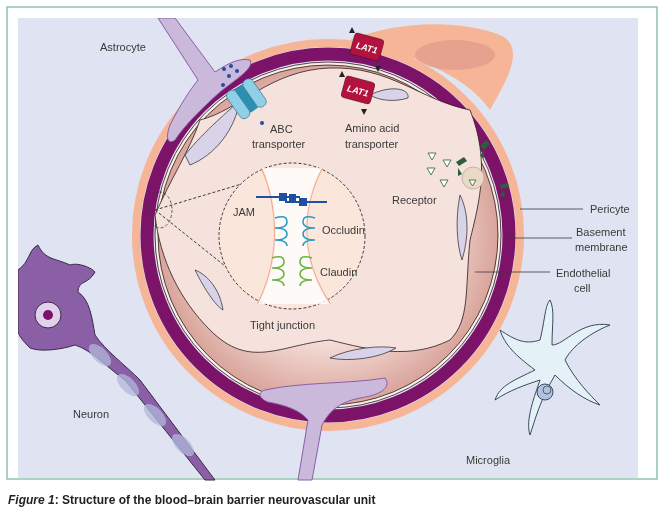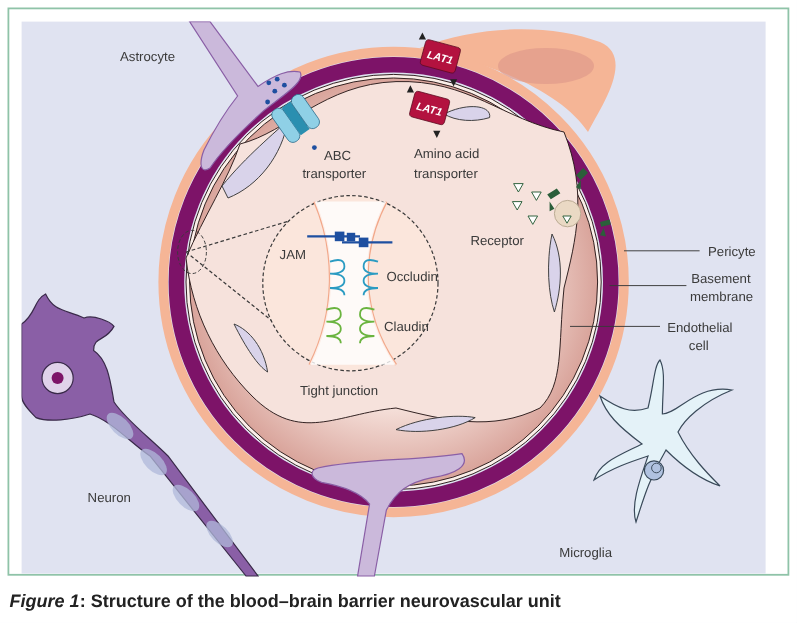--- a/index.html
+++ b/index.html
@@ -1,20 +1,20 @@
 <!DOCTYPE html>
 <html><head>
 <meta charset="utf-8">
 <style>
   html,body{margin:0;padding:0;background:#ffffff;}
   body{width:664px;height:519px;position:relative;overflow:hidden;font-family:"Liberation Sans",sans-serif;}
   svg{position:absolute;left:0;top:0;}
   .lbl{font-family:"Liberation Sans",sans-serif;font-size:11px;fill:#3a3a3a;}
   .lat{font-family:"Liberation Sans",sans-serif;font-size:9px;fill:#ffffff;font-weight:bold;font-style:italic;}
-  #caption{position:absolute;left:8px;top:493px;font-family:"Liberation Sans",sans-serif;font-size:15px;color:#222;font-weight:bold;white-space:nowrap;}
+  #caption{position:absolute;left:8px;top:493px;font-family:"Liberation Sans",sans-serif;font-size:12px;color:#222;font-weight:bold;white-space:nowrap;}
   #caption .fig{font-style:italic;}
 </style>
 </head>
 <body>
 
 <svg width="664" height="519" viewBox="0 0 664 519">
   <defs>
     <radialGradient id="endoGrad" cx="50%" cy="50%" r="50%">
       <stop offset="60%" stop-color="#f6e2dc"></stop>
       <stop offset="100%" stop-color="#d9a49b"></stop>

